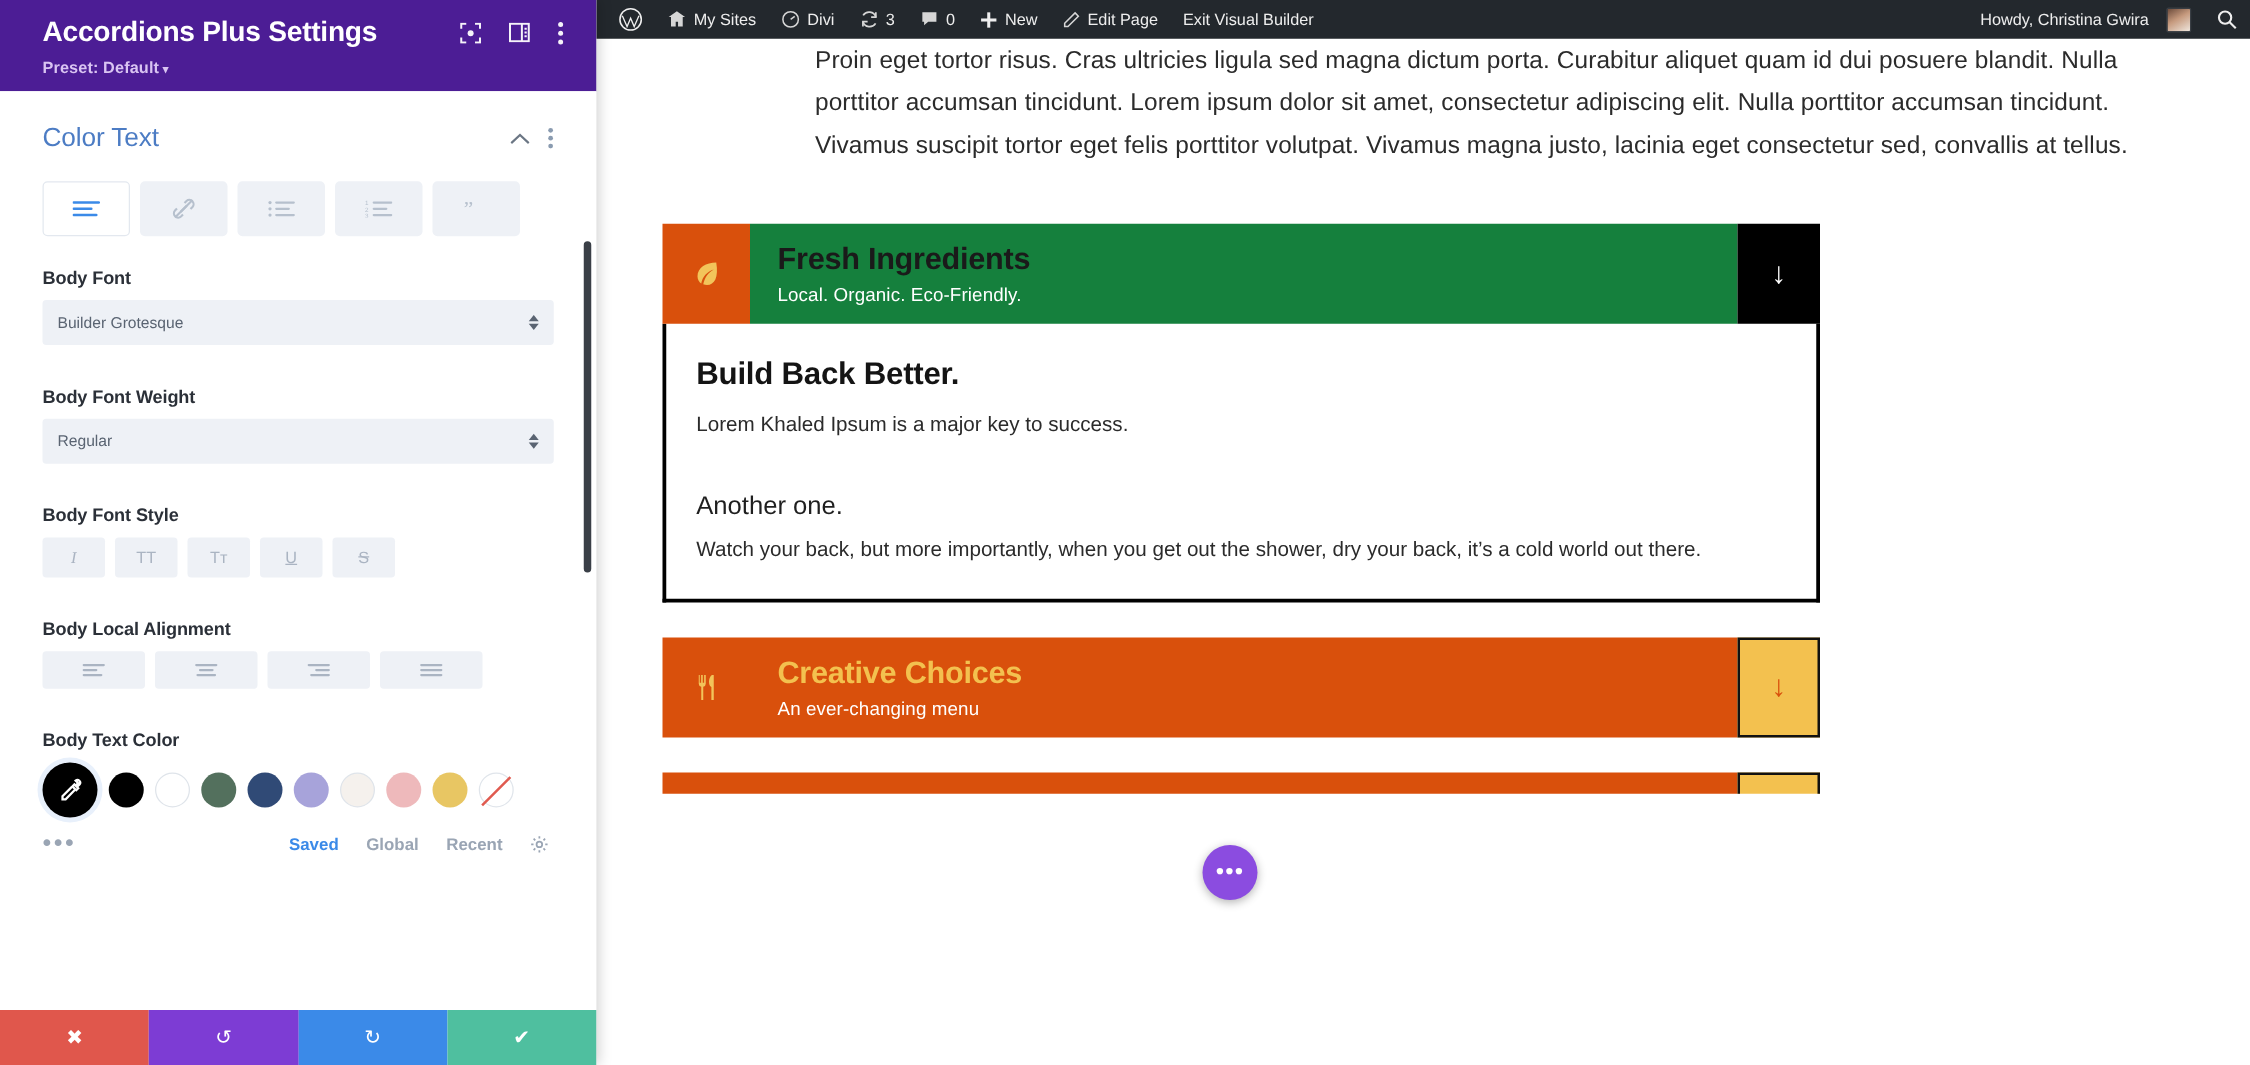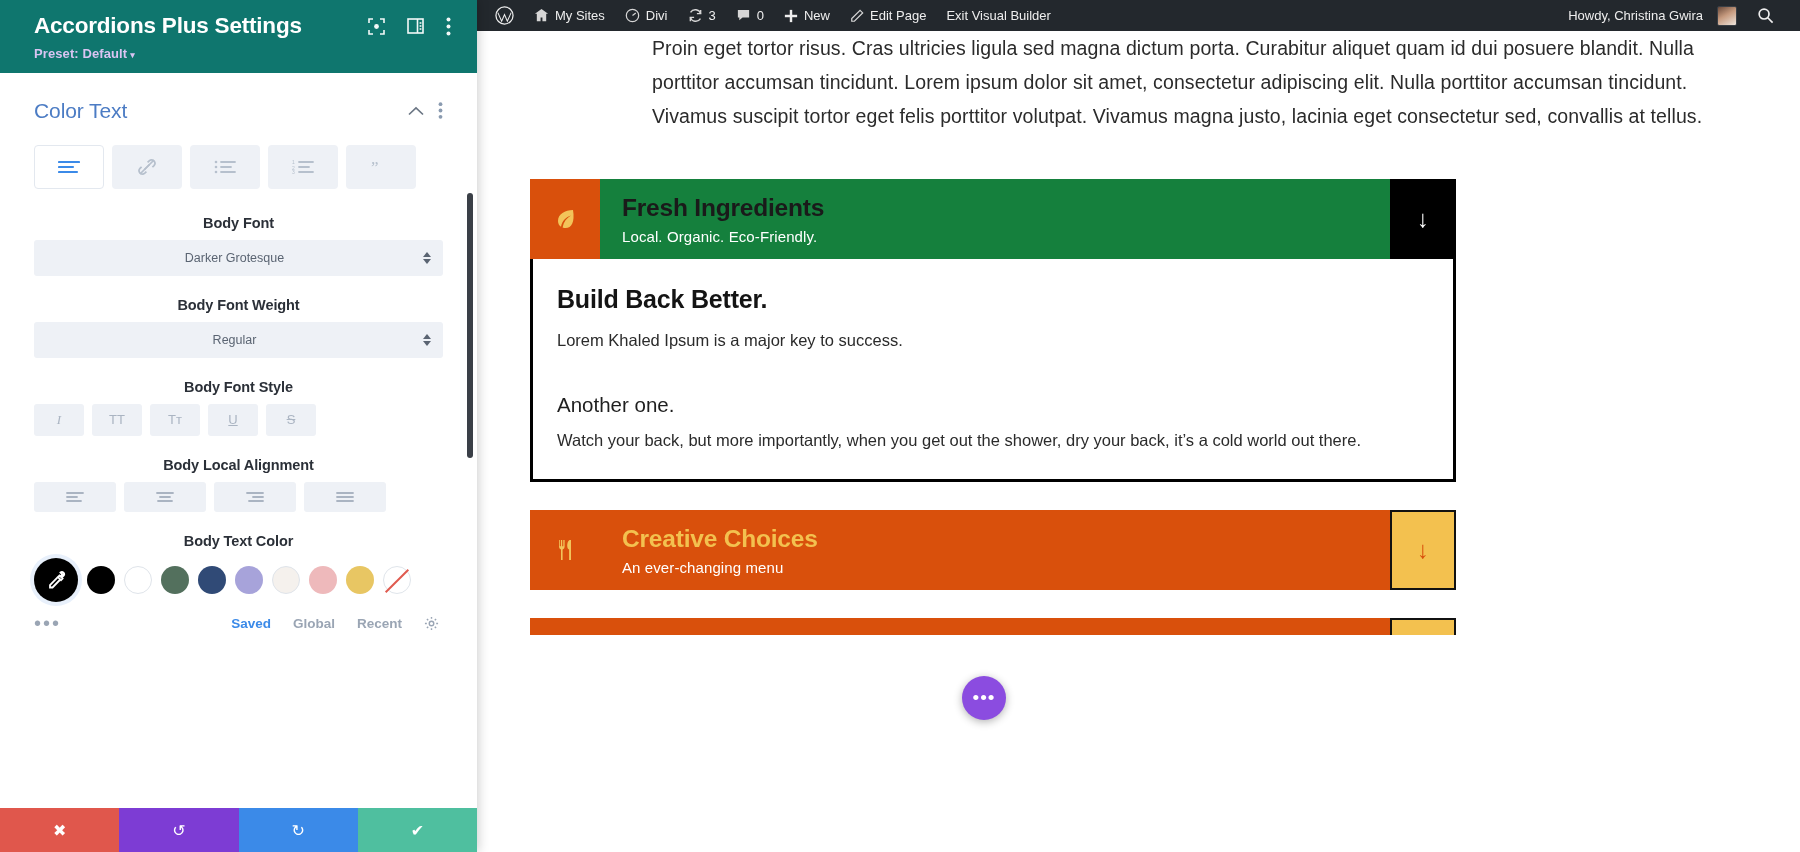--- a/index.html
+++ b/index.html
@@ -13,21 +13,21 @@
   
   .settings-panel {
     position: absolute; left: 0; top: 0;
     width: 477px; height: 852px;
     background: #ffffff;
     display: flex; flex-direction: column;
     box-shadow: 2px 0 10px rgba(0,0,0,.18);
     z-index: 40;
   }
   .sp-header {
-    background: #0f766e; color: #fff;
+    background: #4c1d95; color: #fff;
     padding: 14px 20px 12px 34px;
     position: relative;
   }
   .sp-title-row { display: flex; align-items: center; }
   .sp-title {
     font-size: 22.5px; font-weight: 700; letter-spacing: -.2px;
     color: #ffffff; flex: 1; line-height: 1.1;
   }
   .sp-hdr-icons { display: flex; align-items: center; gap: 22px; padding-right: 6px; }
   .sp-hdr-icon { cursor: pointer; opacity: .95; display: flex; align-items: center; }
@@ -61,21 +61,21 @@
   .sec-icon { cursor: pointer; color: #8a9bb0; margin-left: 14px; display:flex; }
 
   .icon-tabs { display: flex; gap: 8px; margin-bottom: 26px; }
   .icon-tab {
     width: 70px; height: 44px; border-radius: 4px;
     background: #eef1f6; display: flex; align-items: center; justify-content: center;
     cursor: pointer; color: #b6c0cd;
   }
   .icon-tab.active { background: #ffffff; border: 1px solid #e3e8ef; color: #3b8ae8; }
 
-  .field { margin-bottom: 21px; text-align: center; }
+  .field { margin-bottom: 34px; }
   .field-label {
     font-size: 14.5px; font-weight: 700; color: #2b3038;
     margin-bottom: 9px; letter-spacing: -.1px;
   }
   .select-box {
     background: #eef1f6; border-radius: 3px; height: 36px;
     display: flex; align-items: center; padding: 0 12px;
     font-size: 12.5px; color: #5a6472; cursor: pointer;
     position: relative;
   }
@@ -143,21 +143,21 @@
   }
   .fb-cancel { background: #e0574c; }
   .fb-undo   { background: #7d3cd4; }
   .fb-redo   { background: #3b8ae8; }
   .fb-save   { background: #4fbf9f; }
 
   
   .adminbar {
     position: absolute; left: 477px; top: 0; width: 1323px; height: 31px;
     background: #23282d; color: #eeeeee;
-    display: flex; align-items: center; padding: 0 16px 0 8px;
+    display: flex; align-items: center; padding: 0 0 0 8px;
     font-size: 13px; z-index: 30;
   }
   .ab-item {
     display: flex; align-items: center; gap: 6px;
     padding: 0 10px; height: 31px; cursor: pointer; color: #eee;
     white-space: nowrap;
   }
   .ab-right { margin-left: auto; display: flex; align-items: center; }
   .ab-avatar {
     width: 20px; height: 20px; margin-left: 8px; border-radius: 2px;
@@ -342,21 +342,21 @@
           <div class="icon-tab">
             <svg width="20" height="16" viewBox="0 0 20 16" fill="#b6c0cd">
                 <text x="0" y="14" font-size="17" font-family="Liberation Serif, serif">”</text>
               </svg>
           </div>
         </div>
 
         <div class="field">
           <div class="field-label">Body Font</div>
           <div class="select-box">
-            <span class="val">Darker Grotesque</span>
+            <span class="val">Builder Grotesque</span>
             <span class="spin">
                 <i class="up"></i>
                 <i class="dn"></i>
               </span>
           </div>
         </div>
 
         <div class="field">
           <div class="field-label">Body Font Weight</div>
           <div class="select-box">

